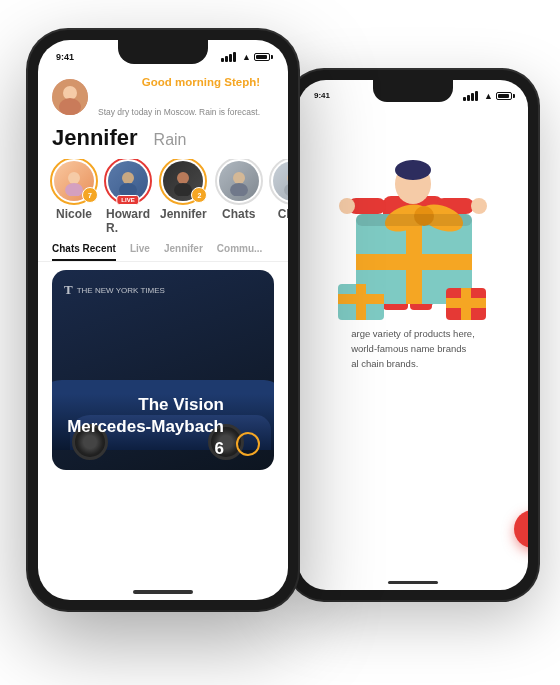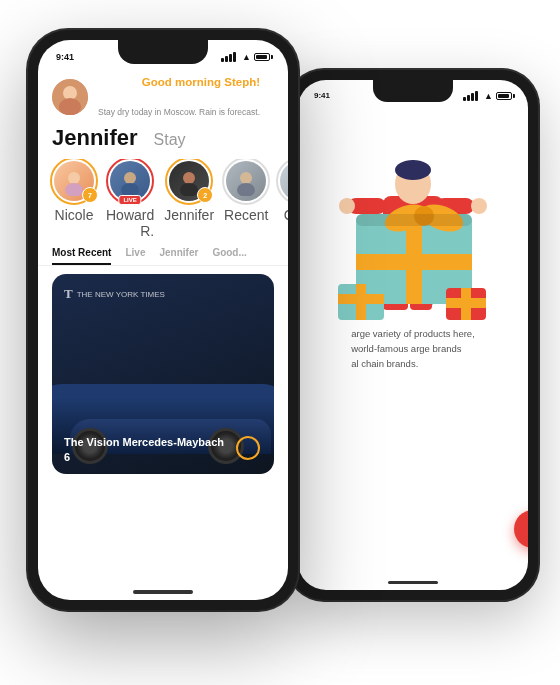--- a/index.html
+++ b/index.html
@@ -214,23 +214,24 @@
       bottom: -2px; left: 50%; transform: translateX(-50%);
       background: #e53935;
       color: white;
       font-size: 6px;
       font-weight: 700;
       padding: 1px 4px;
       border-radius: 3px;
       border: 1px solid white;
     }
     .story-name {
-      font-size: 14px;
+      font-size: 12px;
       color: #555;
-      text-align: right;
+      text-align: left;
+      font-weight: bold;
     }
 
     
     .tabs-row {
       display: flex;
       padding: 0 14px;
       gap: 14px;
       border-bottom: 1px solid #eee;
       margin-bottom: 8px;
     }
@@ -312,24 +313,25 @@
     .nyt-t {
       font-size: 13px;
       font-weight: 900;
       font-family: serif;
     }
     .news-headline {
       position: absolute;
       bottom: 10px;
       left: 12px;
       right: 50px;
-      font-size: 11px;
+      font-size: 17px;
       font-weight: 800;
       color: #ffffff;
       line-height: 1.3;
+      text-align: right;
     }
     .circle-indicator {
       position: absolute;
       bottom: 14px;
       right: 14px;
       width: 24px;
       height: 24px;
       border-radius: 50%;
       border: 2px solid #f5a623;
     }
@@ -513,21 +515,21 @@
             <rect x="10" y="168" width="46" height="10" fill="#f5a623"></rect>
 
             <rect x="118" y="162" width="40" height="32" rx="4" fill="#e53935"></rect>
             <rect x="133" y="162" width="10" height="32" fill="#f5a623"></rect>
             <rect x="118" y="172" width="40" height="10" fill="#f5a623"></rect>
           </svg>
         </div>
 
         <div class="back-text-block">
           <div class="back-text-line">arge variety of products here,</div>
-          <div class="back-text-line">world-famous arge brands</div>
+          <div class="back-text-line">world-famous name brands</div>
           <div class="back-text-line">al chain brands.</div>
         </div>
 
         <div class="fab-button" style="position:relative;margin-top:auto;margin-right:-60px;align-self:flex-end;margin-bottom:14px;">
           <span class="fab-arrow">→</span>
         </div>
       </div>
       <div class="home-indicator-back"></div>
     </div>
   </div>
@@ -561,21 +563,21 @@
           </svg>
         </div>
         <div class="greeting-text-wrap">
           <div class="greeting-title">Good morning Steph!</div>
           <div class="greeting-sub">Stay dry today in Moscow. Rain is forecast.</div>
         </div>
       </div>
 
       <div class="feed-header">
         <span class="feed-title">Jennifer</span>
-        <span class="chats-link">Stay</span>
+        <span class="chats-link">Rain</span>
       </div>
 
       <div class="stories-row">
 
         <div class="story-item">
           <div class="story-avatar">
             <div class="story-ring"></div>
             <div class="story-avatar-inner" style="background:linear-gradient(135deg,#f9c8a0,#e8905a);">
               <svg width="30" height="30" viewBox="0 0 30 30">
                   <circle cx="15" cy="12" r="6" fill="#f5cba7"></circle>
@@ -618,44 +620,44 @@
         <div class="story-item">
           <div class="story-avatar">
             <div class="story-ring" style="border-color:#ddd;"></div>
             <div class="story-avatar-inner" style="background:linear-gradient(135deg,#b0b8c0,#808890);">
               <svg width="30" height="30" viewBox="0 0 30 30">
                   <circle cx="15" cy="12" r="6" fill="#d4b896"></circle>
                   <ellipse cx="15" cy="24" rx="9" ry="7" fill="#70788a"></ellipse>
                 </svg>
             </div>
           </div>
-          <span class="story-name">Recent</span>
+          <span class="story-name">Chats</span>
         </div>
 
         <div class="story-item">
           <div class="story-avatar">
             <div class="story-ring" style="border-color:#ddd;"></div>
             <div class="story-avatar-inner" style="background:linear-gradient(135deg,#c8d0d8,#a0a8b0);">
               <svg width="30" height="30" viewBox="0 0 30 30">
                   <circle cx="15" cy="12" r="6" fill="#d8c0a8"></circle>
                   <ellipse cx="15" cy="24" rx="9" ry="7" fill="#a0a8b0"></ellipse>
                 </svg>
             </div>
 
           </div>
           <span class="story-name">Chr...</span>
         </div>
 
       </div>
 
       <div class="tabs-row">
-        <span class="tab-item active">Most Recent</span>
+        <span class="tab-item active">Chats Recent</span>
         <span class="tab-item">Live</span>
         <span class="tab-item">Jennifer</span>
-        <span class="tab-item">Good...</span>
+        <span class="tab-item">Commu...</span>
       </div>
 
       <div class="news-card">
         <div class="news-card-bg">
 
           <div class="car-body"></div>
           <div class="wheel-left"></div>
           <div class="wheel-right"></div>
 
           <div class="nyt-logo">

